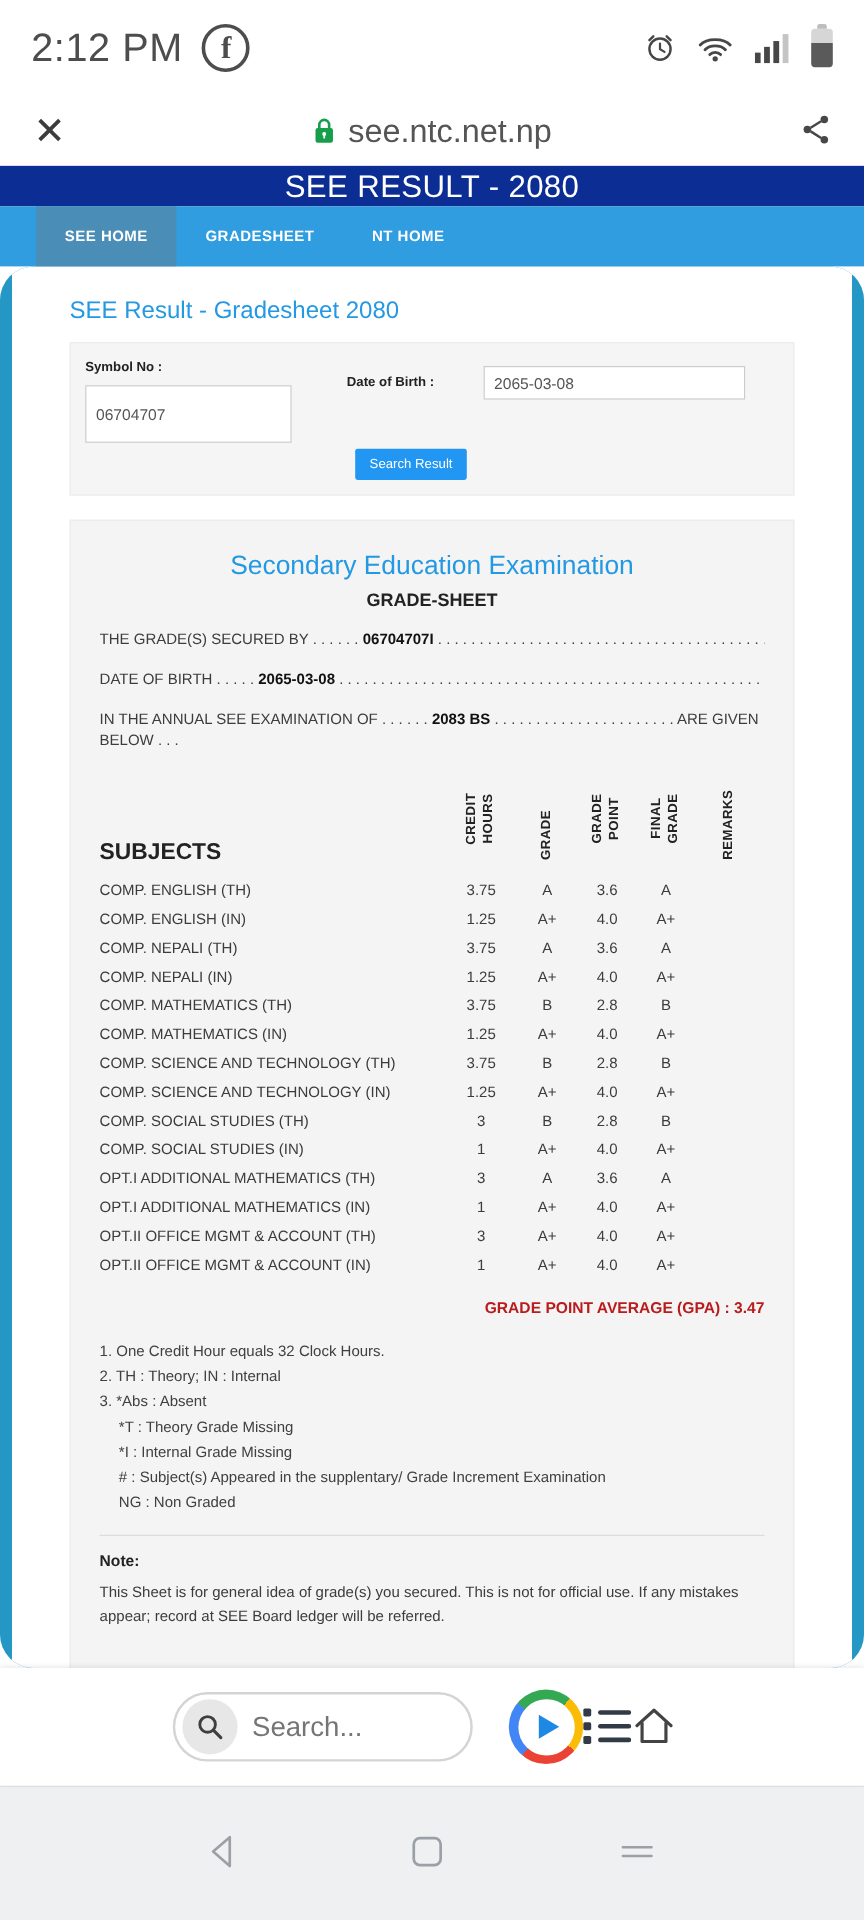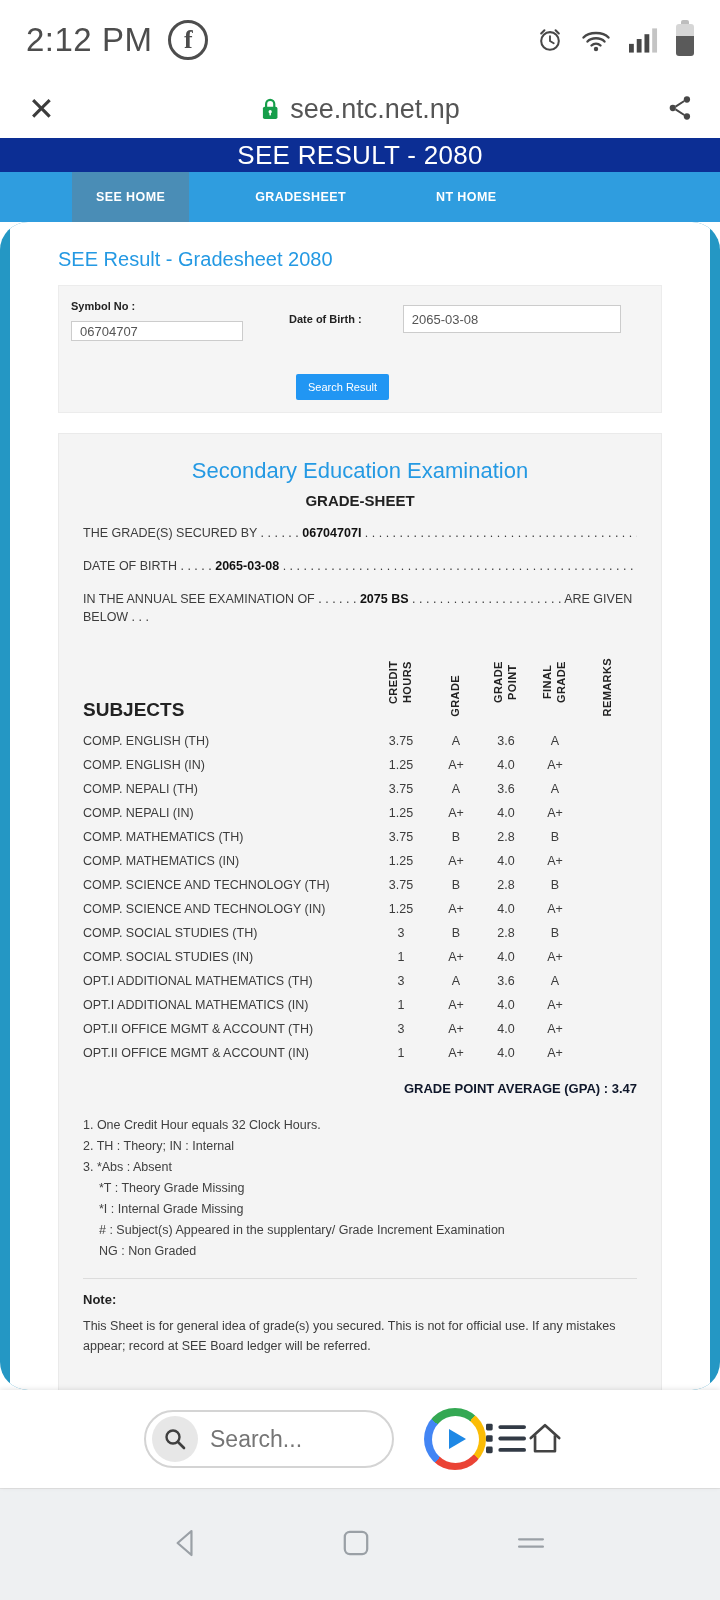--- a/index.html
+++ b/index.html
@@ -32,35 +32,35 @@
   .url-text { font-size:27px; color:#555; }
   .share-btn { margin-left:auto; }
 
   
   .site-header { height:34px; background:var(--header-navy,#0c2e94); display:flex;
                  align-items:center; justify-content:center; flex:none; }
   .site-title { color:#fff; font-size:26px; font-weight:400; letter-spacing:.3px; }
   .nav-tabs { height:50px; background:var(--tab-blue,#2f9ddf); display:flex;
               align-items:stretch; padding-left:30px; flex:none; }
   .tab { display:flex; align-items:center; padding:0 24px; color:#fff; font-size:12.5px;
-         font-weight:bold; letter-spacing:.4px;margin-left:42px; }
+         font-weight:bold; letter-spacing:.4px; }
   .tab.active { background:var(--tab-active,#4a8db6); }
 
   
   .page-body { flex:1; background:var(--body-teal,#2497c4); padding:0 10px; overflow:hidden;border-radius:28px; }
   .content { background:#fff; height:100%; padding:26px 48px 0; overflow:hidden; }
   .page-heading { color:var(--accent-blue,#2499e3); font-size:20px; font-weight:400; }
 
   .search-form { margin-top:14px; background:#f5f5f5; border:1px solid #ececec;
                  padding:10px 12px 12px; display:flex; }
   .form-left { width:218px; }
   .form-label { font-size:11px; font-weight:bold; color:#222; }
   .text-input { background:#fff; border:1px solid #ccc; font-size:13px; color:#555;
                 padding:0 8px; font-family:inherit; }
-  .symbol-input { width:172px; height:20px; margin-top:7px; display:block; }
+  .symbol-input { width:172px; height:48px; margin-top:7px; display:block; }
   .form-right { display:grid; grid-template-columns:auto auto; column-gap:8px; row-gap:9px;
                 align-items:center; margin-top:9px;gap:41px; }
   .dob-input { width:218px; height:28px; }
   .search-btn { grid-column:1 / 3; justify-self:start; margin-left:7px;
                 background:var(--button-blue,#2196f3); color:#fff; font-size:11px;
                 padding:7px 12px; border-radius:2px; }
 
   
   .gradesheet { margin-top:20px; background:#f4f4f4; border:1px solid #eaeaea;
                 padding:24px 24px 34px; }
@@ -74,21 +74,21 @@
   .gs-table th { font-weight:bold; color:#222; }
   .gs-table th.subjects { text-align:left; vertical-align:bottom; font-size:19px; padding-bottom:8px; }
   .gs-table th.vert { vertical-align:bottom; padding-bottom:8px; text-align:center; }
   .w-credit{width:60px} .w-grade{width:50px} .w-point{width:50px} .w-final{width:48px} .w-remarks{width:58px}
   .vert-label { writing-mode:vertical-rl; transform:rotate(180deg); font-size:11px;
                 letter-spacing:.4px; line-height:1.25; display:inline-block; max-height:70px; }
   .gs-table td { font-size:12.5px; color:#3c3c3c; padding:5px 0; }
   .gs-table td.subj { text-align:left; }
   .gs-table td.val { text-align:center; }
 
-  .gpa-line { text-align:right; font-size:13px; font-weight:bold; color:#0f172a; margin-top:16px; }
+  .gpa-line { text-align:right; font-size:13px; font-weight:bold; color:#b91c1c; margin-top:16px; }
 
   .notes { margin-top:22px; }
   .note-line { font-size:12.5px; color:#404040; margin-top:7px; }
   .note-line.indent { padding-left:16px; }
 
   .gs-divider { border-top:1px solid #dcdcdc; margin-top:20px; }
   .note-heading { font-size:13px; font-weight:bold; color:#222; margin-top:13px; }
   .note-text { font-size:12.5px; color:#3c3c3c; margin-top:9px; line-height:1.6; }
 
   
@@ -192,21 +192,21 @@
       </div>
 
       <div class="gradesheet">
         <div class="gs-title">Secondary Education Examination</div>
         <div class="gs-subtitle">GRADE-SHEET</div>
 
         <p class="gs-line clip"><span>THE GRADE(S) SECURED BY</span><span> . . . . . . </span><b>06704707I</b><span> . . . . . . . . . . . . . . . . . . . . . . . . . . . . . . . . . . . . . . . . . . . . . . . . . . . . . . . . . . . . . . . .</span></p>
 
         <p class="gs-line clip"><span>DATE OF BIRTH</span><span> . . . . . </span><b>2065-03-08</b><span> . . . . . . . . . . . . . . . . . . . . . . . . . . . . . . . . . . . . . . . . . . . . . . . . . . . . . . . . . . . . . . . . . . .</span></p>
 
-        <p class="gs-line"><span>IN THE ANNUAL SEE EXAMINATION OF</span><span> . . . . . . </span><b>2075 BS</b><span> . . . . . . . . . . . . . . . . . . . . . . ARE GIVEN BELOW . . .</span></p>
+        <p class="gs-line"><span>IN THE ANNUAL SEE EXAMINATION OF</span><span> . . . . . . </span><b>2083 BS</b><span> . . . . . . . . . . . . . . . . . . . . . . ARE GIVEN BELOW . . .</span></p>
 
         <table class="gs-table">
           <thead>
             <tr>
               <th class="subjects">SUBJECTS</th>
               <th class="vert w-credit"><span class="vert-label">CREDIT HOURS</span></th>
               <th class="vert w-grade"><span class="vert-label">GRADE</span></th>
               <th class="vert w-point"><span class="vert-label">GRADE POINT</span></th>
               <th class="vert w-final"><span class="vert-label">FINAL GRADE</span></th>
               <th class="vert w-remarks"><span class="vert-label">REMARKS</span></th>

